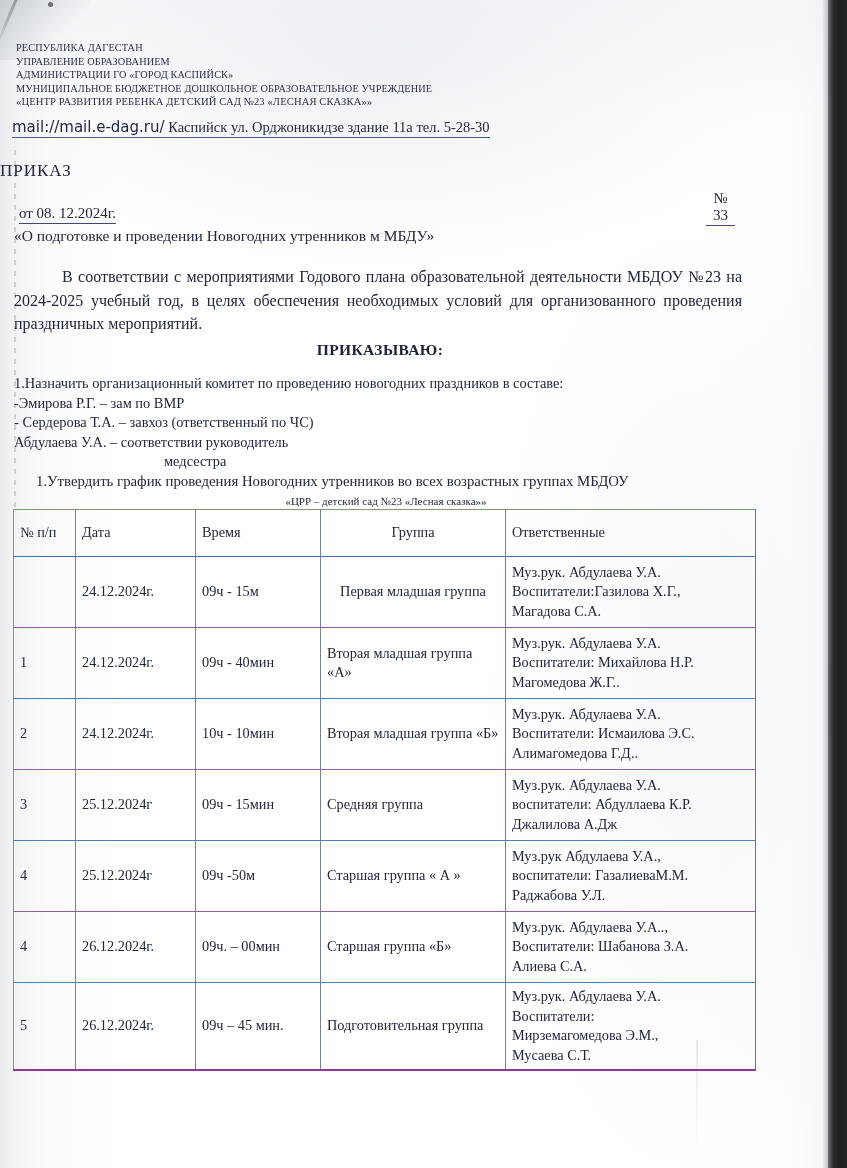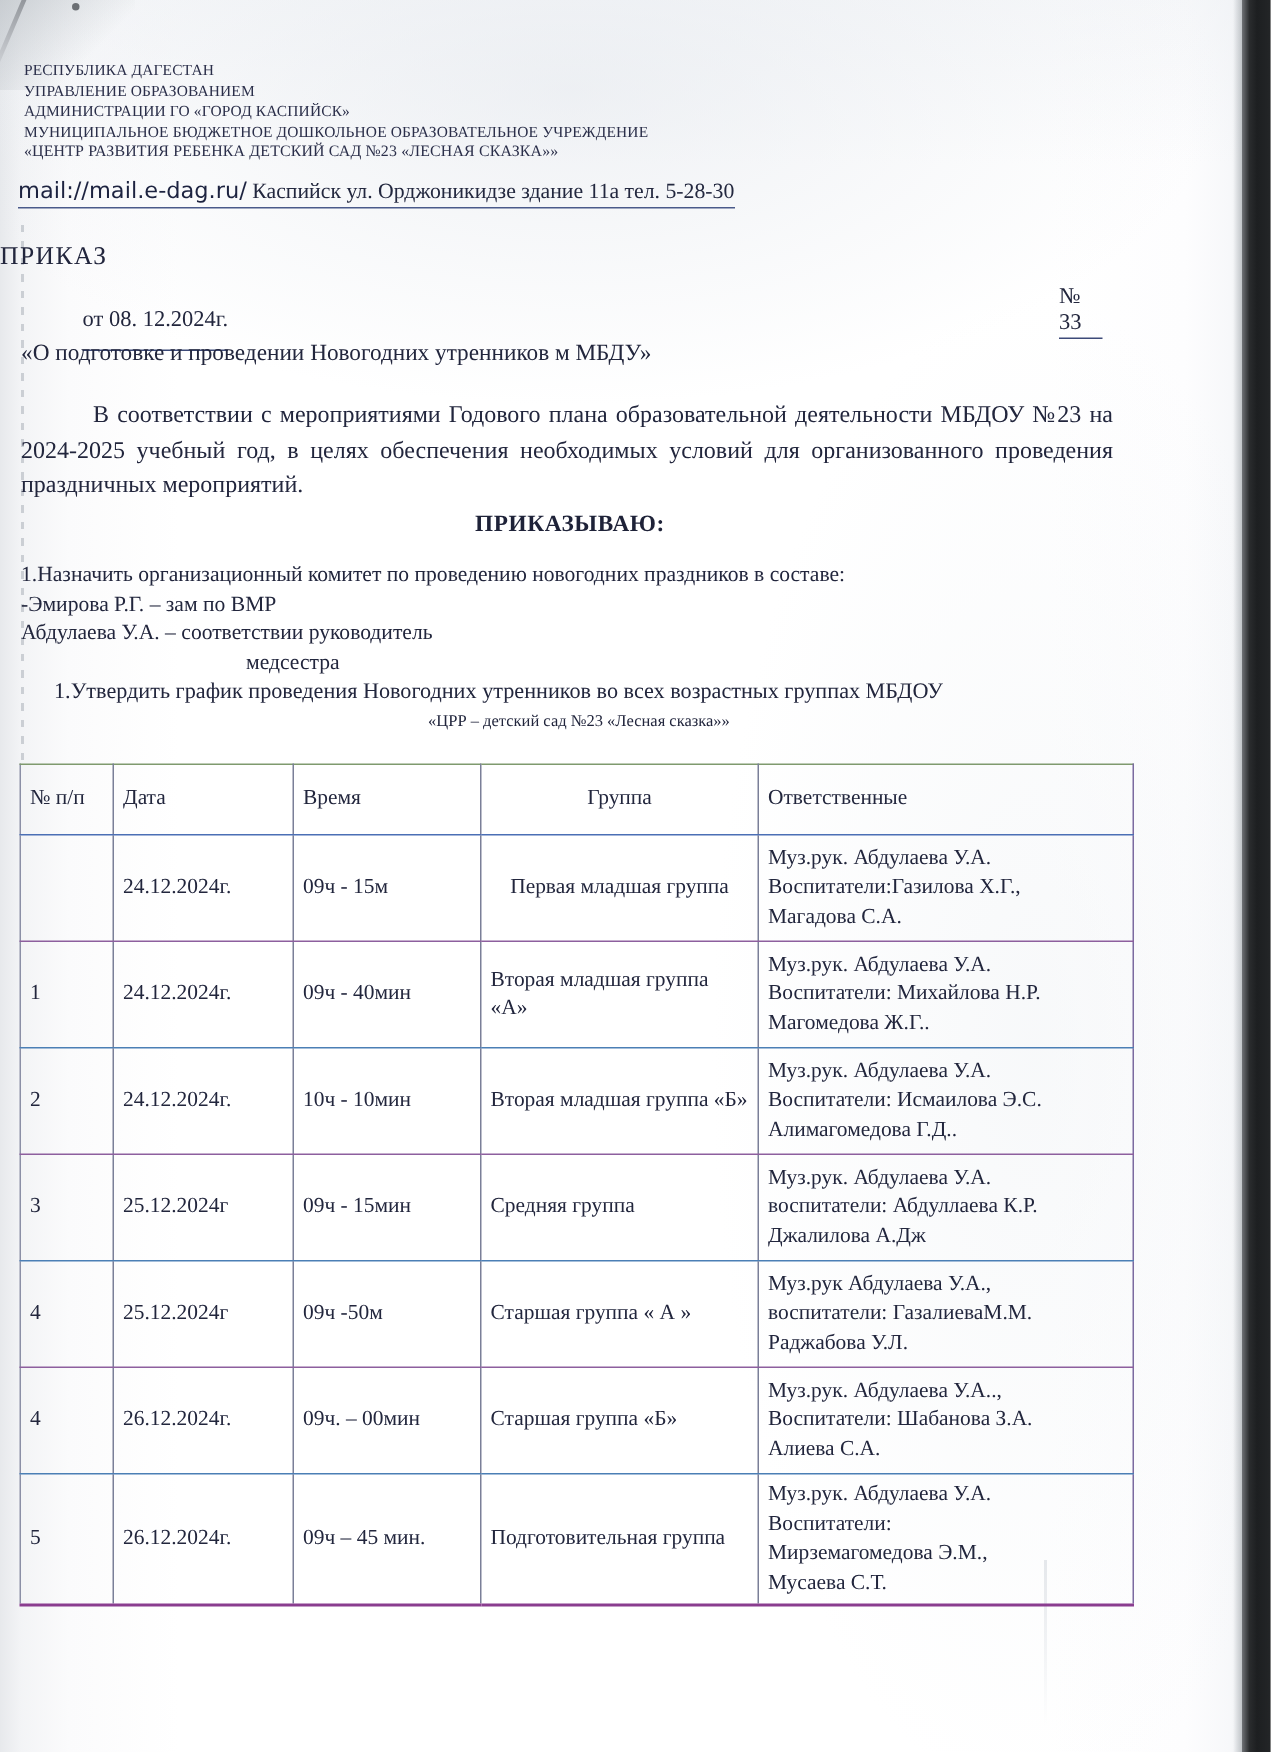--- a/index.html
+++ b/index.html
@@ -146,31 +146,31 @@
   }
 
   .order-no {
     position: absolute;
     top: 190px;
     left: 706px;
     font-size: 15px;
     color: #22263d;
     border-bottom: 1px solid #3d4a78;
     padding-bottom: 1px;
+    text-align: center;
   }
 
   .date-line {
     position: absolute;
     top: 205px;
     left: 19px;
     font-size: 15px;
     color: #22263d;
     border-bottom: 1px solid #3d4a78;
-    padding-bottom: 11px;
-    margin-left: 36px;
+    padding-bottom: 1px;
   }
 
   .subject {
     position: absolute;
     top: 227px;
     left: 14px;
     font-size: 15.5px;
     color: #22263d;
     white-space: nowrap;
   }
@@ -296,20 +296,21 @@
     <div class="date-line">от 08. 12.2024г.</div>
     <div class="subject">«О подготовке и  проведении Новогодних  утренников м МБДУ»</div>
 
     <div class="para"><span class="indent"></span><span>В соответствии с мероприятиями Годового плана образовательной деятельности МБДОУ №23 на 2024-2025  учебный год, в целях обеспечения необходимых условий для организованного проведения праздничных мероприятий.</span></div>
 
     <div class="prikazyvayu">ПРИКАЗЫВАЮ:</div>
 
     <div class="clauses">
       <div class="c-line">1.Назначить организационный комитет по проведению новогодних праздников в составе:</div>
       <div class="c-line">-Эмирова Р.Г. – зам по ВМР</div>
+      <div class="c-line">- Сердерова Т.А. – завхоз (ответственный по ЧС)</div>
       <div class="c-line">Абдулаева У.А. – соответствии руководитель</div>
       <div class="c-line c-medsestra">медсестра</div>
       <div class="c-line c-clause2">1.Утвердить график проведения Новогодних утренников во всех возрастных группах МБДОУ</div>
       <div class="c-center">«ЦРР – детский сад №23 «Лесная сказка»»</div>
     </div>
 
     <table class="sched-table">
       <colgroup>
         <col class="col-num">
           <col class="col-date">

